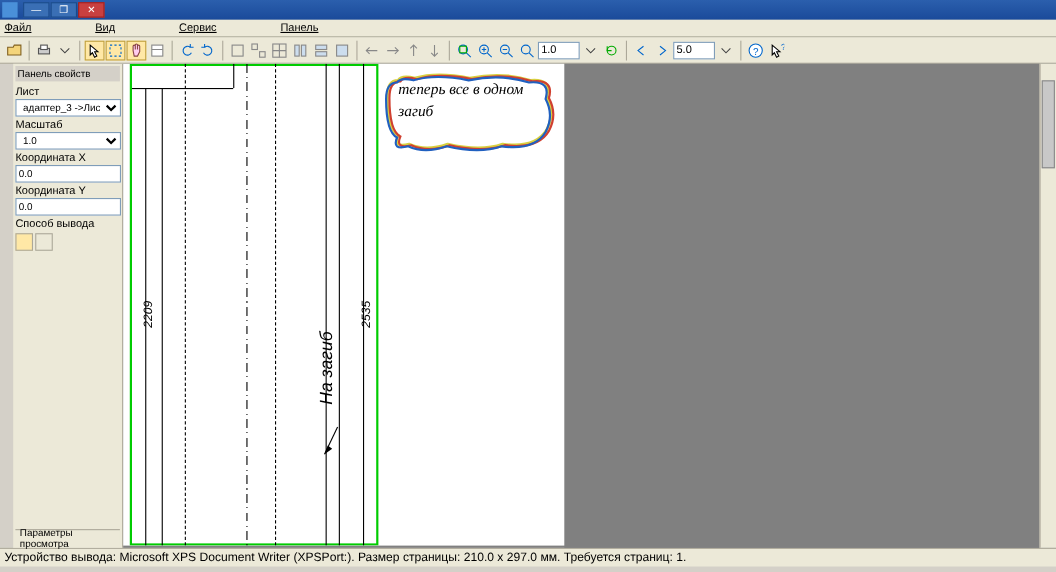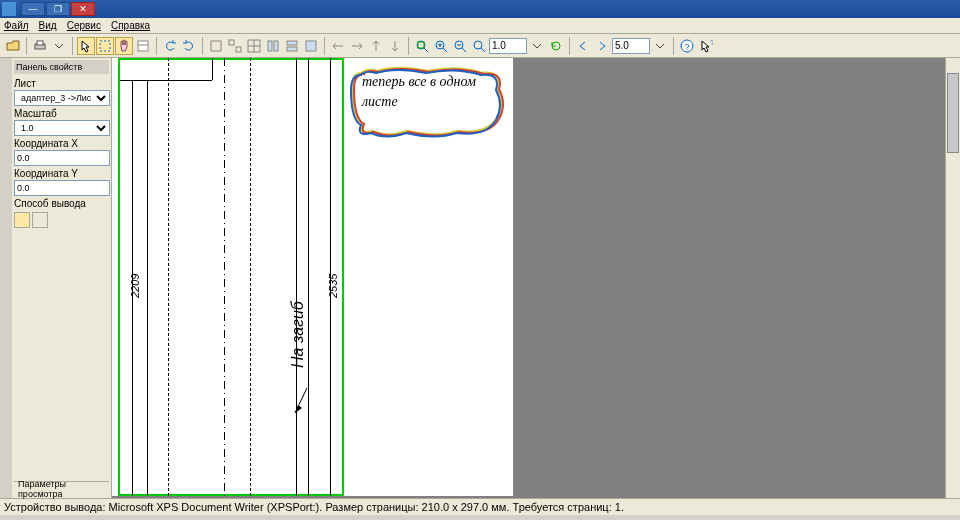--- a/index.html
+++ b/index.html
@@ -2,21 +2,21 @@
 <html><head>
 <meta charset="utf-8">
 <style>
 * { box-sizing: border-box; margin: 0; padding: 0; }
 body { font-family: Tahoma, sans-serif; font-size: 10px; width: 960px; height: 520px; overflow: hidden; background: #d4d0c8; }
 .titlebar { height: 18px; background: linear-gradient(#2b5fad,#1a4a9a); color: #fff; display: flex; align-items: center; padding: 0 2px; }
 .titlebar .ti { width: 14px; height: 14px; background: #4a90d9; margin-right: 4px; }
 .titlebar .tt { flex: 1; font-size: 10px; }
 .titlebar .wbtn { width: 24px; height: 14px; margin-left: 1px; display: flex; align-items: center; justify-content: center; font-size: 9px; color: #fff; background: #3a6fb5; border: 1px solid #1a4a8a; }
 .titlebar .close { background: #c84040; border-color: #a02020; }
-.menubar { height: 16px; background: #ece9d8; display: flex; align-items: center; padding: 0 4px; border-bottom: 1px solid #aca899; }
+.menubar { height: 16px; background: #ece9d8; display: flex; align-items: center; padding: 0 4px; border-bottom: 1px solid #aca899; gap: 48px; }
 .menubar span { margin-right: 10px; font-size: 10px; cursor: default; }
 .menubar span u { text-decoration: underline; }
 .toolbar { height: 24px; background: #ece9d8; display: flex; align-items: center; padding: 0 4px; border-bottom: 1px solid #aca899; gap: 1px; }
 .tb { width: 18px; height: 18px; border: 1px solid transparent; display: flex; align-items: center; justify-content: center; }
 .tb.on { background: #ffe8a6; border-color: #c0a040; }
 .tb svg { width: 14px; height: 14px; }
 .sep { width: 1px; height: 18px; background: #aca899; margin: 0 3px; }
 .tinput { width: 38px; height: 16px; font-size: 10px; border: 1px solid #7f9db9; padding: 0 2px; }
 .body { display: flex; height: 440px; margin-left: 12px; }
 .panel { width: 100px; background: #ece9d8; border-right: 1px solid #aca899; padding: 2px; display: flex; flex-direction: column; }
@@ -52,21 +52,21 @@
   <div class="ti"></div>
   <div class="wbtn">—</div>
   <div class="wbtn">❐</div>
   <div class="wbtn close">✕</div>
 </div>
 
 <div class="menubar">
   <span><u>Файл</u></span>
   <span><u>Вид</u></span>
   <span><u>Сервис</u></span>
-  <span><u>Справка</u></span>
+  <span><u>Панель</u></span>
 </div>
 
 <div class="toolbar">
   <div class="tb">
       <svg viewBox="0 0 14 14">
         <path d="M1 4h5l1-2h6v9H1z" fill="#f4d47a" stroke="#806020"></path>
       </svg>
     </div>
   <div class="sep"></div>
   <div class="tb">
@@ -298,21 +298,21 @@
           </svg>
 
         <div class="bubble">
           <svg style="left:235px;top:5px" width="160" height="80">
             <path d="M15 10 Q5 10 5 25 Q5 55 15 60 Q10 72 25 68 Q40 75 60 68 Q90 75 110 68 Q140 72 150 55 Q158 40 150 25 Q155 8 135 10 Q110 2 80 8 Q50 2 30 8 Q18 5 15 10 Z" fill="none" stroke="#d8d040" stroke-width="2.5"></path>
             <path d="M15 10 Q5 10 5 25 Q5 55 15 60 Q10 72 25 68 Q40 75 60 68 Q90 75 110 68 Q140 72 150 55 Q158 40 150 25 Q155 8 135 10 Q110 2 80 8 Q50 2 30 8 Q18 5 15 10 Z" fill="none" stroke="#d04030" stroke-width="2" transform="translate(2,1)"></path>
             <path d="M15 10 Q5 10 5 25 Q5 55 15 60 Q10 72 25 68 Q40 75 60 68 Q90 75 110 68 Q140 72 150 55 Q158 40 150 25 Q155 8 135 10 Q110 2 80 8 Q50 2 30 8 Q18 5 15 10 Z" fill="none" stroke="#2060c0" stroke-width="2" transform="translate(-1,2)"></path>
           </svg>
         </div>
         <div class="annot" style="left:250px;top:16px">теперь все в одном</div>
-        <div class="annot" style="left:250px;top:36px">листе</div>
+        <div class="annot" style="left:250px;top:36px">загиб</div>
       </div>
       <div class="greybg"></div>
       <div class="scroll-v">
           <div class="tr"></div>
         </div>
     </div>
   </div>
 </div>
 
 <div class="status">

